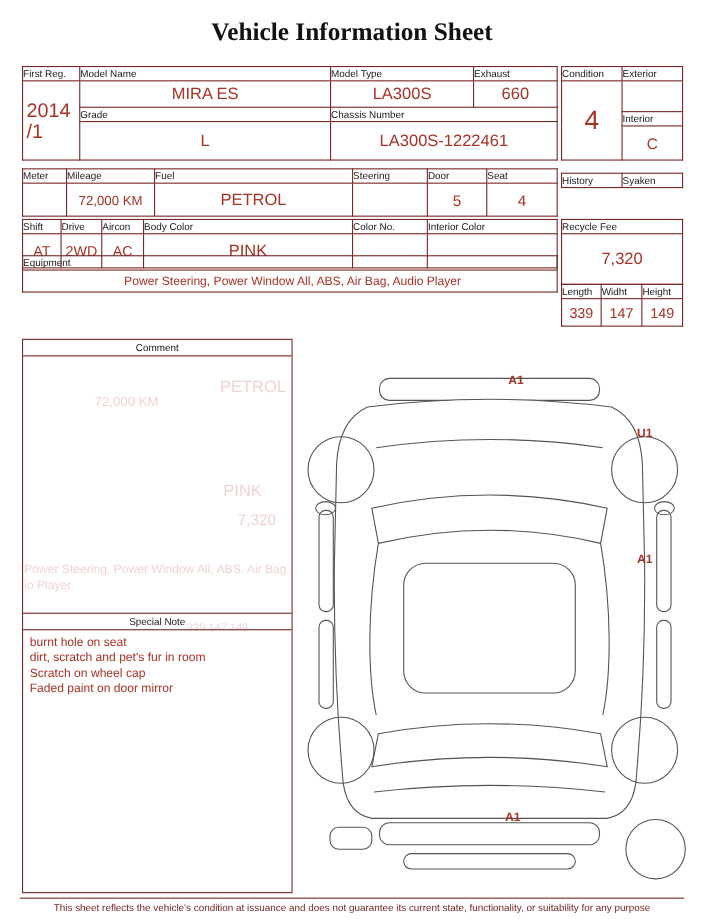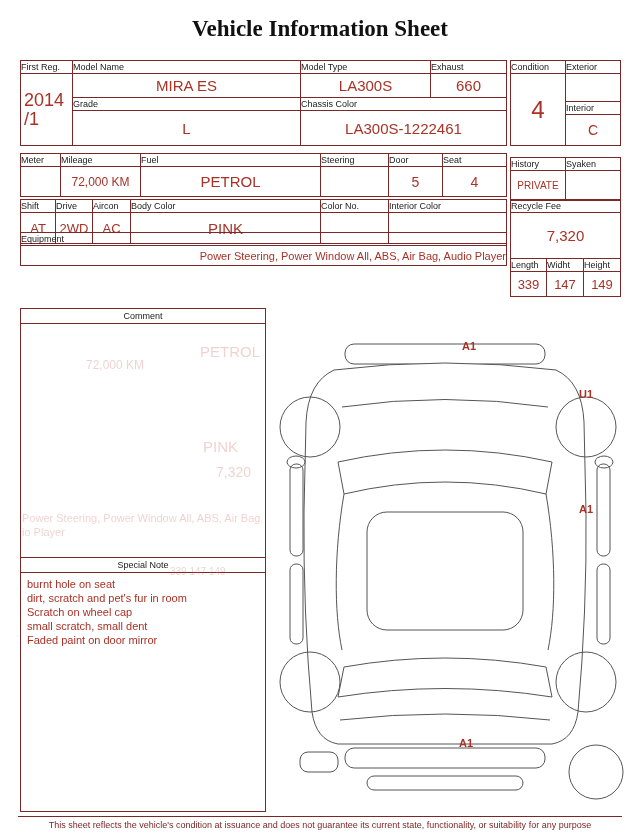--- a/index.html
+++ b/index.html
@@ -19,21 +19,21 @@
   table{border-collapse:collapse;table-layout:fixed;position:absolute;}
   th,td{border:1px solid var(--bd);padding:0;margin:0;overflow:hidden;}
   th{font-size:9px;font-weight:normal;color:var(--ink);text-align:left;vertical-align:middle;}
   td{text-align:center;vertical-align:middle;color:var(--red);}
   .r13{height:13px;} .r24{height:24px;} .r25{height:25px;padding-left:40px;} .r28{height:28px;}
   .r30{height:30px;} .r31{height:31px;} .r35{height:35px;}
   .r20{height:20px;} .r46{height:46px;}
   .v15{font-size:15px;} .v18{font-size:18px;} .v13{font-size:13px;}
   .v12{font-size:12px;} .v11{font-size:11px;} .v10{font-size:10px;}
   .v24{font-size:24px;} .v14{font-size:14px;}
-  .left{text-align:right;padding-left:5px;}
+  .left{text-align:center;padding-left:5px;}
   .firstreg{vertical-align:middle;text-align:left;padding-left:3px;line-height:19px;}
   #t1l{left:20px;top:60px;width:486px;}
   #t1r{left:510px;top:60px;width:110px;}
   #t2l{left:20px;top:153px;width:486px;}
   #t2r{left:510px;top:157px;width:110px;}
   #t3l{left:20px;top:199px;width:486px;}
   #t3r{left:510px;top:199px;width:110px;}
   #t4l{left:20px;top:232px;width:486px;}
   #t4r{left:510px;top:258px;width:110px;}
   .comment-box{
@@ -93,21 +93,21 @@
       <td rowspan="3" class="firstreg v18">
         <div>2014</div>
         <div>/1</div>
       </td>
       <td class="v15">MIRA ES</td>
       <td class="v15">LA300S</td>
       <td class="v15">660</td>
     </tr>
     <tr class="r13">
       <th>Grade</th>
-      <th colspan="2">Chassis Color</th>
+      <th colspan="2">Chassis Number</th>
     </tr>
     <tr class="r35">
       <td class="v15">L</td>
       <td colspan="2" class="v15">LA300S-1222461</td>
     </tr>
   </tbody>
     </table>
 
   <table id="t1r">
     <colgroup>
@@ -163,24 +163,20 @@
 
   <table id="t2r">
     <colgroup>
         <col style="width:55px">
         <col style="width:55px">
       </colgroup>
     <tbody>
         <tr class="r13">
       <th>History</th>
       <th>Syaken</th>
-    </tr>
-    <tr class="r30">
-      <td class="v10">PRIVATE</td>
-      <td class="v10"></td>
     </tr>
   </tbody>
     </table>
 
   <table id="t3l">
     <colgroup>
         <col style="width:35px">
         <col style="width:37px">
         <col style="width:38px">
         <col style="width:190px">
@@ -256,21 +252,20 @@
     </table>
 
   <div class="comment-box">
     <div class="box-hdr">Comment</div>
     <div class="comment-area"></div>
     <div class="note-hdr">Special Note</div>
     <div class="note-area">
       <div>burnt hole on seat</div>
       <div>dirt, scratch and pet's fur in room</div>
       <div>Scratch on wheel cap</div>
-      <div>small scratch, small dent</div>
       <div>Faded paint on door mirror</div>
     </div>
   </div>
 
   <div class="ghost g0">72,000 KM</div>
   <div class="ghost g1">PETROL</div>
   <div class="ghost g2">PINK</div>
   <div class="ghost g3">7,320</div>
   <div class="ghost g4">Power Steering, Power Window  All, ABS, Air Bag, Aud</div>
   <div class="ghost g5">io Player</div>

